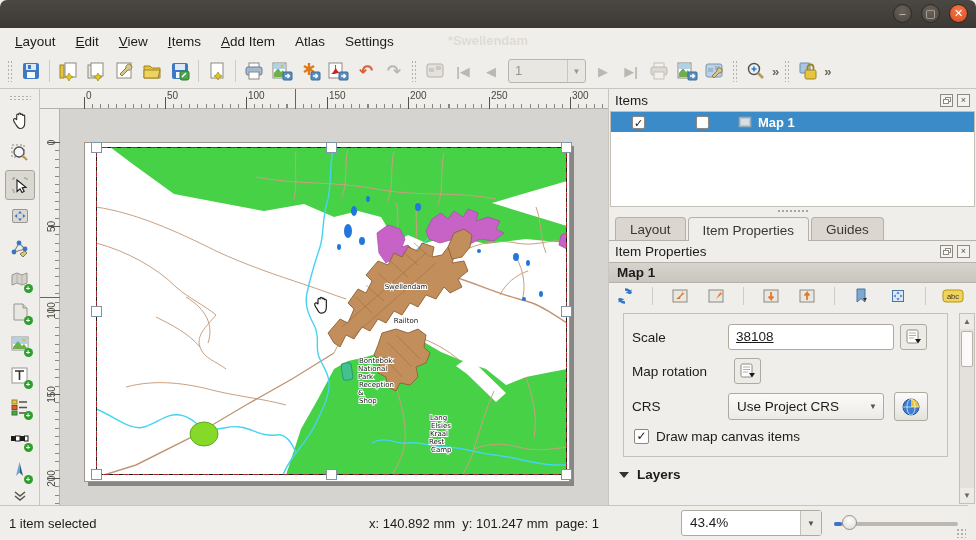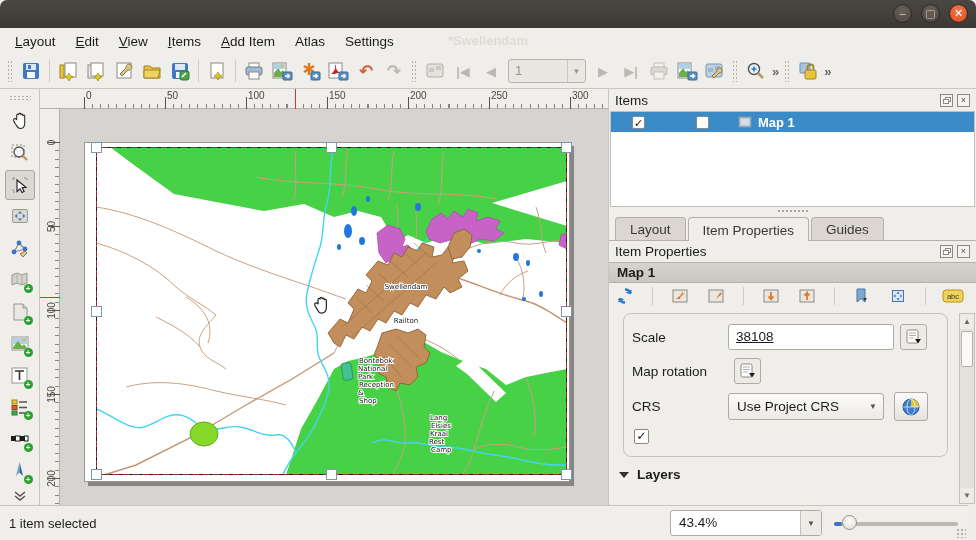--- a/index.html
+++ b/index.html
@@ -113,21 +113,21 @@
     background:#e4e1dc; border:1px solid #c5c1ba; }
   .vs-btn { position:absolute; left:0; right:0; height:15px; background:#edebe6; color:#6b675f;
     font-size:8px; text-align:center; line-height:15px; }
   .vs-handle { position:absolute; left:1px; right:1px; top:17px; height:36px; background:#fbfaf8;
     border:1px solid #b5b1aa; border-radius:2px; }
 
   .sec-head { display:flex; align-items:center; gap:8px; padding:10px 6px 6px 10px;
     font-weight:bold; font-size:13.5px; }
   .tri { width:0; height:0; border-left:5px solid transparent; border-right:5px solid transparent;
     border-top:6px solid #35322d; }
-  .groupbox { margin:2px 10px 0 14px; border:1px solid #c6c2bb; border-radius:8px; padding:10px 8px 8px; }
+  .groupbox { margin:2px 10px 0 14px; border:1px solid #c6c2bb; border-radius:0; padding:10px 8px 8px; }
   .prow { display:flex; align-items:center; margin-bottom:8px; }
   .plabel { width:96px; font-size:13.5px; }
   .pinput { width:166px; height:26px; background:#fff; border:1px solid #aeaaa2; border-radius:3px;
     padding:4px 7px; font-size:13.5px; position:relative;text-decoration:underline; }
   .spin { position:absolute; right:0; top:0; bottom:0; width:17px; border-left:1px solid #c5c1ba;
     display:flex; flex-direction:column; }
   .spin span { flex:1; font-size:6px; color:#55524b; text-align:center; line-height:12px; }
   .ddbtn { width:27px; height:26px; margin-left:6px; background:#edebe6; border:1px solid #aeaaa2;
     border-radius:3px; display:flex; align-items:center; justify-content:center; }
   .combo { width:156px; height:27px; background:linear-gradient(#fcfbfa,#eceae5);
@@ -138,21 +138,21 @@
     border:1px solid #aeaaa2; border-radius:3px; display:flex; align-items:center; justify-content:center; }
   .chkrow { display:flex; align-items:center; gap:7px; margin:2px 0 4px 2px; font-size:13.5px; }
   .cb2 { width:15px; height:15px; background:#fff; border:1px solid #8d8982; border-radius:2px;
     font-size:12px; line-height:13px; text-align:center; color:#111; }
 
   
   .statusbar { position:absolute; left:0; right:8px; bottom:0; height:35px; background:#f0eeea;
     border-top:1px solid #c8c4be; display:flex; align-items:center; }
   .st-left { padding-left:9px; font-size:13px; }
   .st-center { position:absolute; left:0; right:0; text-align:center; font-size:13px; white-space:pre; }
-  .zoom-combo { position:absolute; right:146px; width:152px; height:26px; background:#fff;
+  .zoom-combo { position:absolute; right:146px; width:141px; height:26px; background:#fff;
     border:1px solid #aeaaa2; border-radius:3px; display:flex; }
   .zoom-combo .val { flex:1; padding:4px 8px; font-size:13.5px; }
   .zoom-combo .arr { width:21px; border-left:1px solid #c5c1ba; background:#edebe6; color:#55524b;
     font-size:8px; display:flex; align-items:center; justify-content:center; }
   .zslider { position:absolute; right:10px; width:124px; height:26px; top:4px; }
   .zslider .track { position:absolute; top:12px; left:0; right:0; height:4px; background:#bcb8b1;
     border-radius:2px; }
   .zslider .fill { position:absolute; top:12px; left:0; width:8px; height:4px; background:#3a74c4; border-radius:2px;}
   .zslider .thumb { position:absolute; top:5px; left:8px; width:15px; height:15px; border-radius:50%;
     background:radial-gradient(circle at 50% 35%,#fdfcfb,#dedbd5); border:1px solid #96928a; }
@@ -733,36 +733,38 @@
             <svg width="20" height="20">
                 <circle cx="10" cy="10" r="8" fill="#3a7fd0" stroke="#24568e"></circle>
                 <path d="M10,2 a8,8 0 0 1 8,8 L10,10 Z" fill="#e8c33c"></path>
                 <ellipse cx="10" cy="10" rx="4" ry="8" fill="none" stroke="#ffffff" stroke-width="0.8" opacity="0.8"></ellipse>
                 <path d="M2,10 h16" stroke="#ffffff" stroke-width="0.8" opacity="0.8"></path>
               </svg>
           </div>
         </div>
         <div class="chkrow">
           <span class="cb2">✓</span>
+          <span>Draw map canvas items</span>
         </div>
       </div>
       <div class="sec-head">
         <span class="tri"></span>
         <span>Layers</span>
       </div>
     </div>
     <div class="vscroll">
       <span class="vs-btn" style="top:0">▲</span>
       <span class="vs-btn" style="bottom:0">▼</span>
       <span class="vs-handle"></span>
     </div>
   </div>
 
   <div class="statusbar">
     <div class="st-left">1 item selected</div>
+    <div class="st-center">x: 140.892 mm  y: 101.247 mm  page: 1</div>
     <div class="zoom-combo">
       <div class="val">43.4%</div>
       <div class="arr">▼</div>
     </div>
     <div class="zslider">
       <div class="track"></div>
       <div class="fill"></div>
       <div class="thumb"></div>
     </div>
     <div class="grip"></div>

